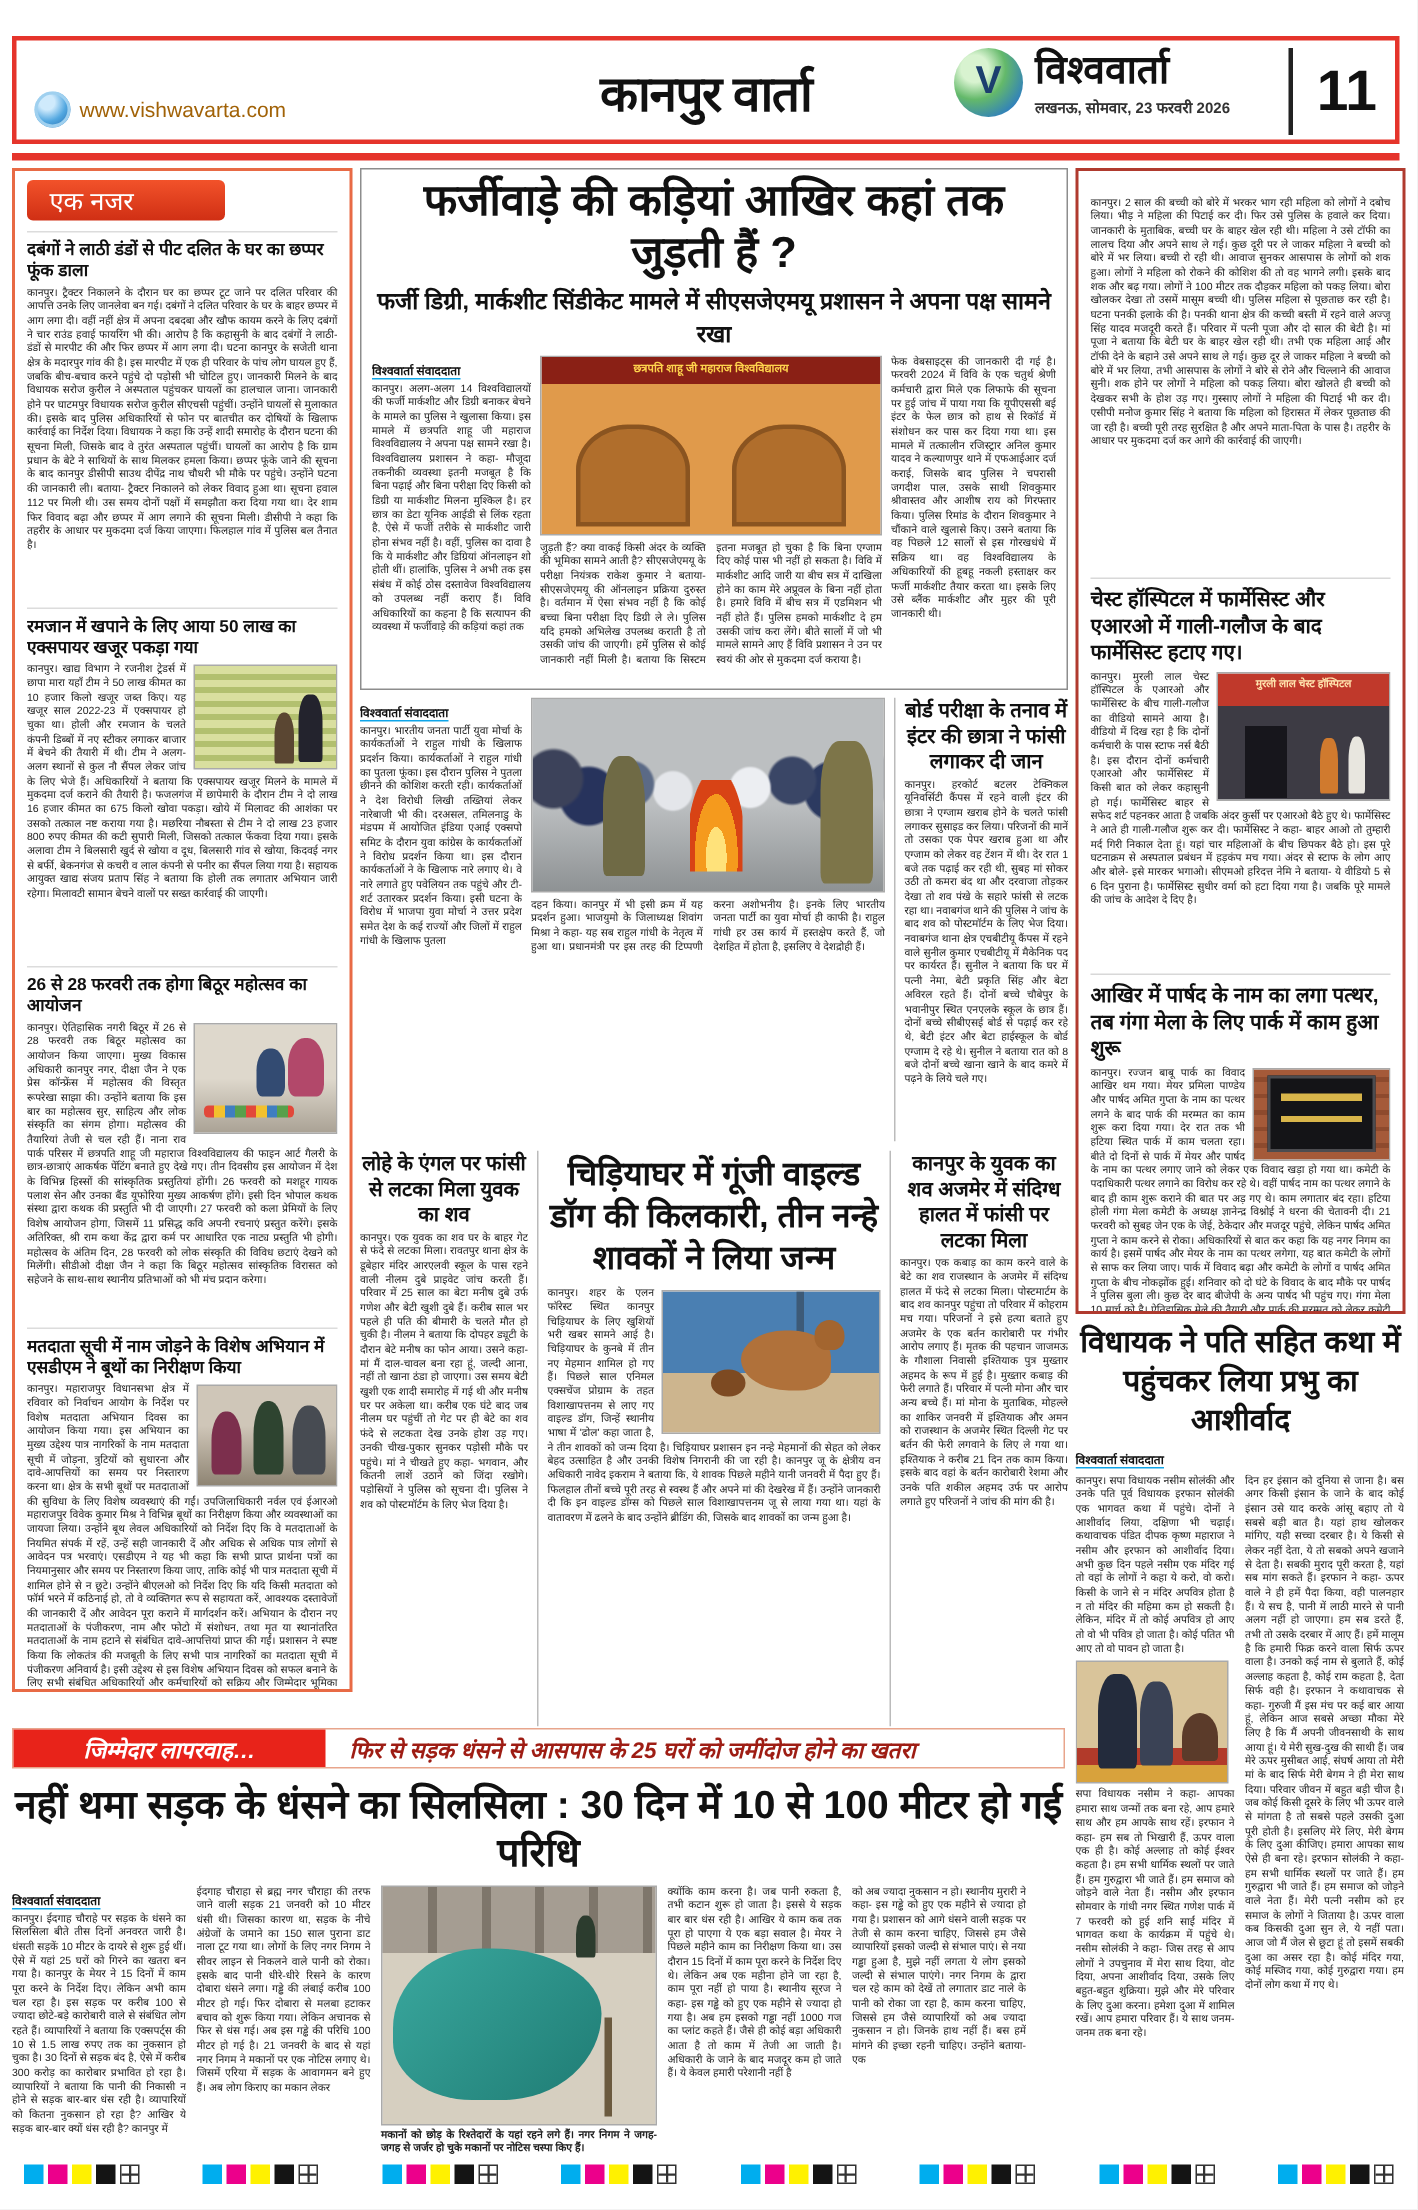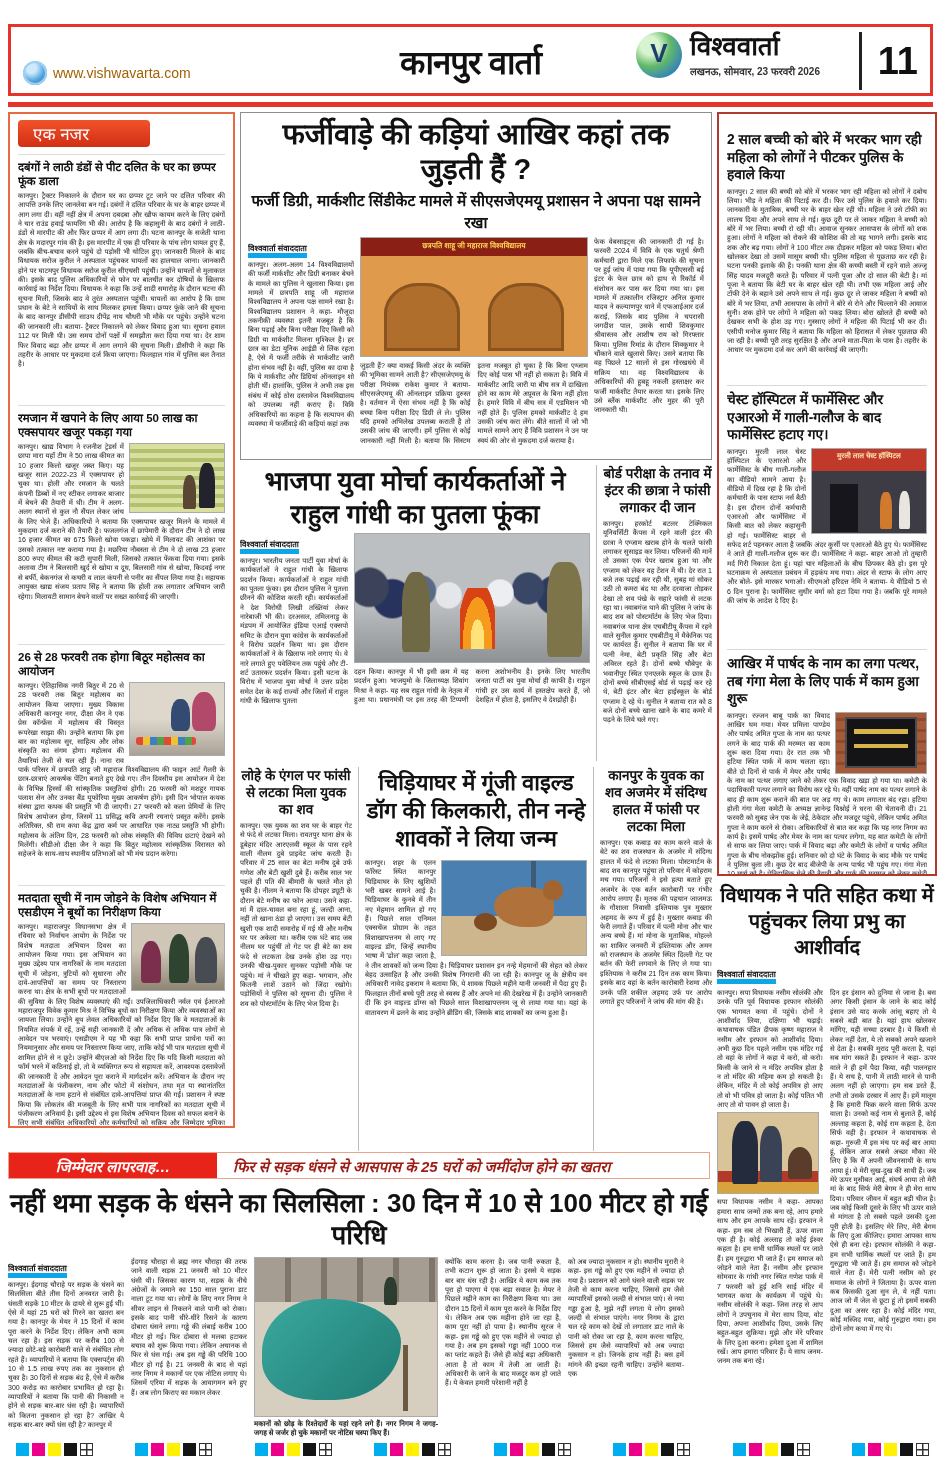--- a/index.html
+++ b/index.html
@@ -17,21 +17,21 @@
   .globe-v{width:46px;height:46px;border-radius:50%;position:relative;
     background:radial-gradient(circle at 30% 30%,#d8f3d0 0 20%,#64b96a 45%,#2f7fbe 80%,#1b5fa8 100%);}
   .globe-v span{position:absolute;left:0;right:0;top:6px;text-align:center;font-size:26px;font-weight:bold;color:#1c3f6e;}
   .brand-txt{display:flex;flex-direction:column;}
   .brand-name{font-size:26px;font-weight:bold;line-height:28px;}
   .brand-edition{font-size:10px;font-weight:bold;color:#333;margin-top:4px;}
   .mh-pageno{position:absolute;right:12px;top:5px;height:58px;border-left:3px solid #222;padding-left:16px;
     font-size:38px;font-weight:bold;display:flex;align-items:center;}
   #redline{position:absolute;left:8px;top:102px;width:925px;height:5px;background:#e5342b;}
   
-  .byl{font-size:8px;font-weight:bold;border-bottom:5px solid #0ea5e9;display:inline-block;margin-bottom:2px;}
+  .byl{font-size:8px;font-weight:bold;border-bottom:1px solid #0ea5e9;display:inline-block;margin-bottom:2px;}
   .bt{font-size:7px;line-height:9.35px;text-align:justify;color:#1c1c1c;}
   
   #left-col{position:absolute;left:8px;top:112px;width:227px;height:1016px;border:2px solid #e86a45;
     box-sizing:border-box;padding:6px 8px;overflow:hidden;}
   .og-bar{width:132px;height:27px;background:linear-gradient(#f2522a,#d02f14);color:#fff;font-size:17px;
     font-weight:normal;display:flex;align-items:center;padding-left:15px;border-radius:4px;box-sizing:border-box;}
   .og-art{border-top:1px solid #dcdcdc;margin-top:7px;padding-top:5px;overflow:hidden;}
   .og-art:first-of-type{border-top:none;}
   .og-h{font-size:11.5px;font-weight:bold;line-height:14px;margin:0 0 3px;}
   .og-fig{float:right;margin:1px 0 2px 5px;}
@@ -227,21 +227,20 @@
           <div class="lbm-text bt">जुड़ती हैं? क्या वाकई किसी अंदर के व्यक्ति की भूमिका सामने आती है? सीएसजेएमयू के परीक्षा नियंत्रक राकेश कुमार ने बताया- सीएसजेएमयू की ऑनलाइन प्रक्रिया दुरुस्त है। वर्तमान में ऐसा संभव नहीं है कि कोई बच्चा बिना परीक्षा दिए डिग्री ले ले। पुलिस यदि हमको अभिलेख उपलब्ध कराती है तो उसकी जांच की जाएगी। हमें पुलिस से कोई जानकारी नहीं मिली है। बताया कि सिस्टम इतना मजबूत हो चुका है कि बिना एग्जाम दिए कोई पास भी नहीं हो सकता है। विवि में मार्कशीट आदि जारी या बीच सत्र में दाखिला होने का काम मेरे अप्रूवल के बिना नहीं होता है। हमारे विवि में बीच सत्र में एडमिशन भी नहीं होते हैं। पुलिस हमको मार्कशीट दे हम उसकी जांच करा लेंगे। बीते सालों में जो भी मामले सामने आए हैं विवि प्रशासन ने उन पर स्वयं की ओर से मुकदमा दर्ज कराया है।</div>
         </div>
         <div class="lb4">
           <div class="bt">फेक वेबसाइट्स की जानकारी दी गई है। फरवरी 2024 में विवि के एक चतुर्थ श्रेणी कर्मचारी द्वारा मिले एक लिफाफे की सूचना पर हुई जांच में पाया गया कि यूपीएससी बई इंटर के फेल छात्र को हाथ से रिकॉर्ड में संशोधन कर पास कर दिया गया था। इस मामले में तत्कालीन रजिस्ट्रार अनिल कुमार यादव ने कल्याणपुर थाने में एफआईआर दर्ज कराई, जिसके बाद पुलिस ने चपरासी जगदीश पाल, उसके साथी शिवकुमार श्रीवास्तव और आशीष राय को गिरफ्तार किया। पुलिस रिमांड के दौरान शिवकुमार ने चौंकाने वाले खुलासे किए। उसने बताया कि वह पिछले 12 सालों से इस गोरखधंधे में सक्रिय था। वह विश्वविद्यालय के अधिकारियों की हूबहू नकली हस्ताक्षर कर फर्जी मार्कशीट तैयार करता था। इसके लिए उसे ब्लैंक मार्कशीट और मुहर की पूरी जानकारी थी।</div>
         </div>
       </div>
     </div>
 
     <div class="row2">
       <div id="bjp">
-        <div class="bjp-h">भाजपा युवा मोर्चा कार्यकर्ताओं ने राहुल गांधी का पुतला फूंका</div>
         <div class="bjp-body">
           <div class="bj1">
             <span class="byl">विश्ववार्ता संवाददाता</span>
             <div class="bt">कानपुर। भारतीय जनता पार्टी युवा मोर्चा के कार्यकर्ताओं ने राहुल गांधी के खिलाफ प्रदर्शन किया। कार्यकर्ताओं ने राहुल गांधी का पुतला फूंका। इस दौरान पुलिस ने पुतला छीनने की कोशिश करती रही। कार्यकर्ताओं ने देश विरोधी लिखी तख्तियां लेकर नारेबाजी भी की। दरअसल, तमिलनाडु के मंडपम में आयोजित इंडिया एआई एक्सपो समिट के दौरान युवा कांग्रेस के कार्यकर्ताओं ने विरोध प्रदर्शन किया था। इस दौरान कार्यकर्ताओं ने के खिलाफ नारे लगाए थे। वे नारे लगाते हुए पवेलियन तक पहुंचे और टी-शर्ट उतारकर प्रदर्शन किया। इसी घटना के विरोध में भाजपा युवा मोर्चा ने उत्तर प्रदेश समेत देश के कई राज्यों और जिलों में राहुल गांधी के खिलाफ पुतला</div>
           </div>
           <div class="bjm">
             <div class="photo ph-effigy" style="width:236px;height:130px;margin-bottom:4px;">
               <span class="crowd"></span>
               <span class="flame"></span>
               <span class="cop"></span>
@@ -274,21 +273,20 @@
       </div>
       <div id="ajmer">
         <div class="small-h">कानपुर के युवक का शव अजमेर में संदिग्ध हालत में फांसी पर लटका मिला</div>
         <div class="bt">कानपुर। एक कबाड़ का काम करने वाले के बेटे का शव राजस्थान के अजमेर में संदिग्ध हालत में फंदे से लटका मिला। पोस्टमार्टम के बाद शव कानपुर पहुंचा तो परिवार में कोहराम मच गया। परिजनों ने इसे हत्या बताते हुए अजमेर के एक बर्तन कारोबारी पर गंभीर आरोप लगाए हैं। मृतक की पहचान जाजमऊ के गौशाला निवासी इश्तियाक पुत्र मुख्तार अहमद के रूप में हुई है। मुख्तार कबाड़ की फेरी लगाते हैं। परिवार में पत्नी मोना और चार अन्य बच्चे हैं। मां मोना के मुताबिक, मोहल्ले का शाकिर जनवरी में इश्तियाक और अमन को राजस्थान के अजमेर स्थित दिल्ली गेट पर बर्तन की फेरी लगवाने के लिए ले गया था। इश्तियाक ने करीब 21 दिन तक काम किया। इसके बाद वहां के बर्तन कारोबारी रेशमा और उनके पति शकील अहमद उर्फ पर आरोप लगाते हुए परिजनों ने जांच की मांग की है।</div>
       </div>
     </div>
   </div>
 
   <div id="right-col">
     <div class="rc-art" style="height:248px;">
-      <div class="rc-h">2 साल बच्ची को बोरे में भरकर भाग रही महिला को लोगों ने पीटकर पुलिस के हवाले किया</div>
       <div class="bt">कानपुर। 2 साल की बच्ची को बोरे में भरकर भाग रही महिला को लोगों ने दबोच लिया। भीड़ ने महिला की पिटाई कर दी। फिर उसे पुलिस के हवाले कर दिया। जानकारी के मुताबिक, बच्ची घर के बाहर खेल रही थी। महिला ने उसे टॉफी का लालच दिया और अपने साथ ले गई। कुछ दूरी पर ले जाकर महिला ने बच्ची को बोरे में भर लिया। बच्ची रो रही थी। आवाज सुनकर आसपास के लोगों को शक हुआ। लोगों ने महिला को रोकने की कोशिश की तो वह भागने लगी। इसके बाद शक और बढ़ गया। लोगों ने 100 मीटर तक दौड़कर महिला को पकड़ लिया। बोरा खोलकर देखा तो उसमें मासूम बच्ची थी। पुलिस महिला से पूछताछ कर रही है। घटना पनकी इलाके की है। पनकी थाना क्षेत्र की कच्ची बस्ती में रहने वाले अज्जू सिंह यादव मजदूरी करते हैं। परिवार में पत्नी पूजा और दो साल की बेटी है। मां पूजा ने बताया कि बेटी घर के बाहर खेल रही थी। तभी एक महिला आई और टॉफी देने के बहाने उसे अपने साथ ले गई। कुछ दूर ले जाकर महिला ने बच्ची को बोरे में भर लिया, तभी आसपास के लोगों ने बोरे से रोने और चिल्लाने की आवाज सुनी। शक होने पर लोगों ने महिला को पकड़ लिया। बोरा खोलते ही बच्ची को देखकर सभी के होश उड़ गए। गुस्साए लोगों ने महिला की पिटाई भी कर दी। एसीपी मनोज कुमार सिंह ने बताया कि महिला को हिरासत में लेकर पूछताछ की जा रही है। बच्ची पूरी तरह सुरक्षित है और अपने माता-पिता के पास है। तहरीर के आधार पर मुकदमा दर्ज कर आगे की कार्रवाई की जाएगी।</div>
     </div>
     <div class="rc-art" style="height:252px;">
       <div class="rc-h">चेस्ट हॉस्पिटल में फार्मेसिस्ट और एआरओ में गाली-गलौज के बाद फार्मेसिस्ट हटाए गए।</div>
       <div class="photo ph-chest rc-fig" style="width:116px;height:86px;">
         <span class="sign">मुरली लाल चेस्ट हॉस्पिटल</span>
         <span class="door"></span>
         <span class="f1"></span>
         <span class="f2"></span>
       </div>

